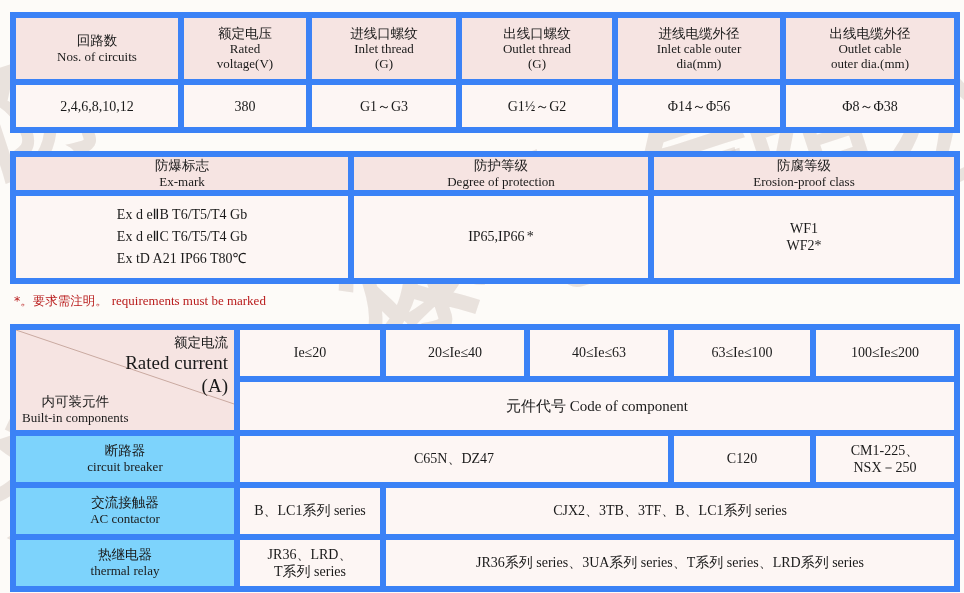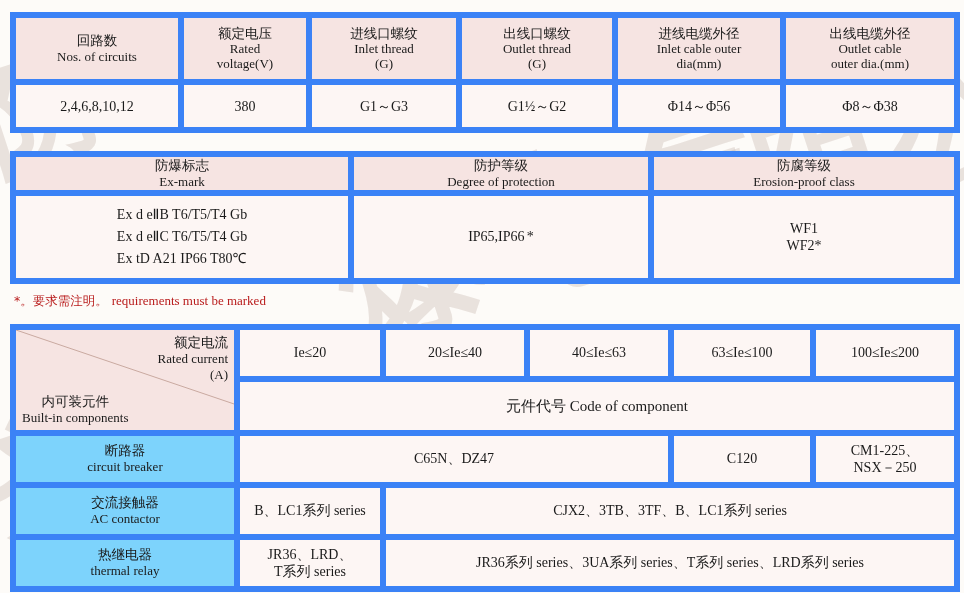--- a/index.html
+++ b/index.html
@@ -132,21 +132,21 @@
     position: absolute;
     right: 6px;
     top: 4px;
     text-align: right;
     font-family: "DejaVu Sans", sans-serif;
     font-size: 13.5px;
     line-height: 1.25;
   }
   .diag-tr .en {
     font-family: "Liberation Serif", serif;
-    font-size: 13px;
+    font-size: 19px;
     display: block;
   }
   .diag-bl {
     position: absolute;
     left: 6px;
     bottom: 4px;
     text-align: center;
     font-family: "DejaVu Sans", sans-serif;
     font-size: 13.5px;
     line-height: 1.25;

